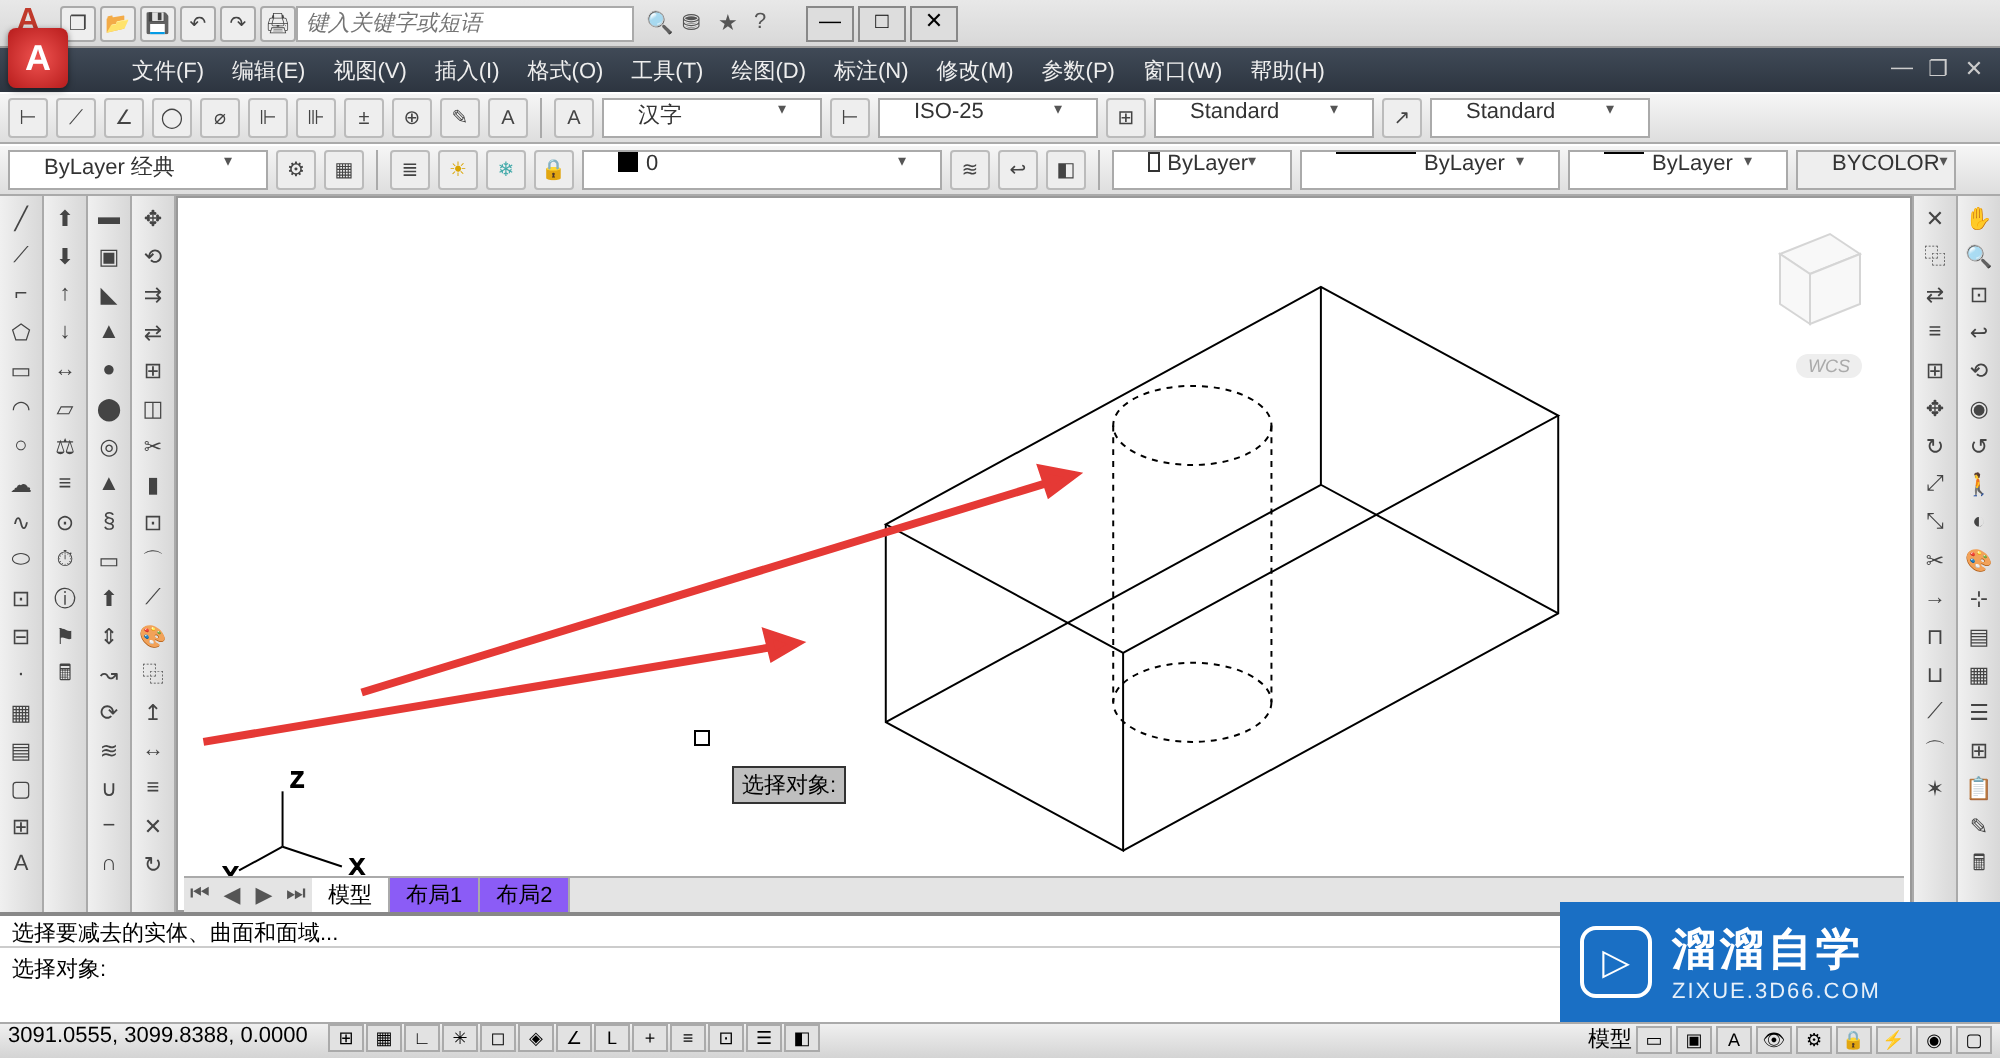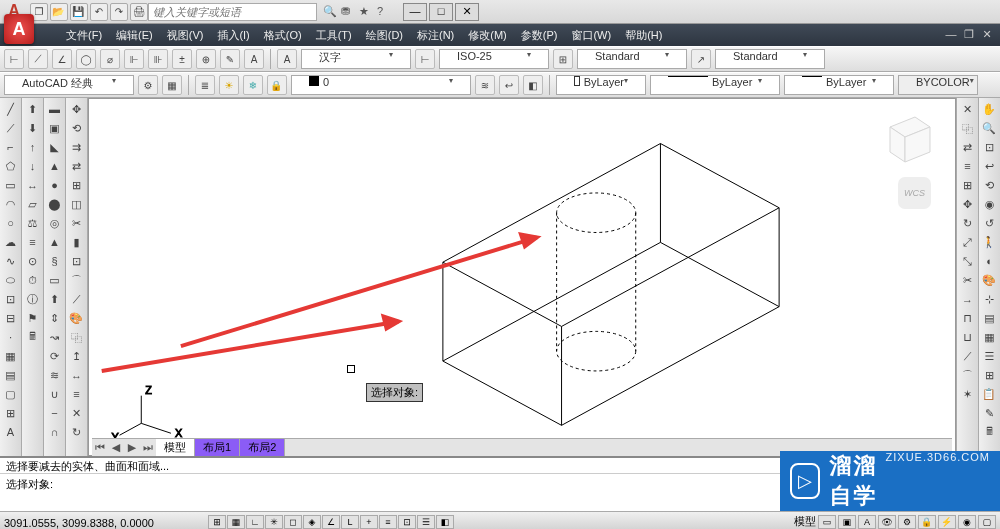--- a/index.html
+++ b/index.html
@@ -31,43 +31,43 @@
 
 .workarea { position: absolute; left: 0; top: 98px; right: 0; bottom: 73px; display: flex; }
 .vtoolbar { width: 22px; background: linear-gradient(90deg,#f0f0f0,#d8d8d8); border-right: 1px solid #aaa; display: flex; flex-direction: column; align-items: center; padding: 2px 0; gap: 1px; }
 .vtoolbar.right { border-right: none; border-left: 1px solid #aaa; }
 .vbtn { width: 18px; height: 18px; border: 1px solid transparent; border-radius: 2px; display: flex; align-items: center; justify-content: center; font-size: 11px; color: #444; }
 
 .canvas { flex: 1; background: #fff; position: relative; border: 1px solid #999; }
 .canvas svg { width: 100%; height: 100%; }
 .viewcube { position: absolute; right: 20px; top: 8px; width: 60px; height: 60px; opacity: .4; }
 .viewcube svg { width: 100%; height: 100%; }
-.wcs-badge { position: absolute; right: 24px; top: 78px; font-size: 9px; color: #aaa; background: #eee; padding: 11px 6px; border-radius: 7px; font-style: italic; }
+.wcs-badge { position: absolute; right: 24px; top: 78px; font-size: 9px; color: #aaa; background: #eee; padding: 1px 6px; border-radius: 7px; font-style: italic; }
 .tooltip { position: absolute; left: 277px; top: 284px; background: #bfbfbf; border: 1px solid #333; padding: 1px 4px; font-size: 11px; }
 .pickbox { position: absolute; left: 258px; top: 266px; width: 8px; height: 8px; border: 1px solid #000; }
 
 .tabstrip { position: absolute; left: 92px; right: 48px; bottom: 73px; height: 18px; background: #e4e4e4; border-top: 1px solid #aaa; display: flex; align-items: center; font-size: 11px; }
 .tabstrip .nav { display: flex; }
 .tabstrip .nav span { width: 16px; text-align: center; color: #555; }
 .tabstrip .tab { padding: 1px 8px; border-right: 1px solid #aaa; background: #8b5cf6; }
 .tabstrip .tab.active { background: #fff; }
 
 .cmdarea { position: absolute; left: 0; right: 0; bottom: 18px; height: 55px; background: #fff; border-top: 2px solid #888; font-family: SimSun, monospace; font-size: 12px; }
 .cmdhist { height: 16px; padding: 1px 6px; border-bottom: 1px solid #ccc; white-space: pre-line; overflow: hidden; }
 .cmdline { height: 21px; padding: 2px 6px; display: flex; align-items: center; }
 
-.statusbar { position: absolute; left: 0; right: 0; bottom: 0; height: 18px; background: linear-gradient(#f0f0f0,#d4d4d4); border-top: 1px solid #aaa; display: flex; align-items: flex-end; font-size: 10px; padding: 0 4px; gap: 44px; }
+.statusbar { position: absolute; left: 0; right: 0; bottom: 0; height: 18px; background: linear-gradient(#f0f0f0,#d4d4d4); border-top: 1px solid #aaa; display: flex; align-items: flex-start; font-size: 10px; padding: 0 4px; }
 .statusbar .coords { width: 160px; }
 .statusbar .sbtns { display: flex; gap: 1px; }
 .statusbar .sbtn { width: 18px; height: 14px; background: #e2e2e2; border: 1px solid #aaa; display: flex; align-items: center; justify-content: center; font-size: 9px; }
 .statusbar .right { margin-left: auto; display: flex; gap: 2px; align-items: center; }
 
 .watermark { position: absolute; right: 0; bottom: 18px; width: 220px; height: 60px; background: #1a6fc4; color: #fff; display: flex; align-items: center; padding: 0 10px; gap: 10px; z-index: 20; }
 .watermark .play { width: 36px; height: 36px; border: 2px solid #fff; border-radius: 8px; display: flex; align-items: center; justify-content: center; font-size: 18px; }
-.watermark .txt { display: flex; flex-direction: row; }
+.watermark .txt { display: flex; flex-direction: column; }
 .watermark .txt .cn { font-size: 22px; font-weight: bold; letter-spacing: 2px; }
 .watermark .txt .en { font-size: 11px; opacity: .9; letter-spacing: 1px; }
 </style>
 </head>
 <body>
 
 <div class="titlebar">
   <div class="logo">A</div>
   <div class="qat">
     <span class="tbtn">❐</span>
@@ -144,21 +144,21 @@
     </div>
   <span class="tbtn">↗</span>
   <div class="dd" style="width:110px">
       <span>Standard</span>
       <span class="arrow">▾</span>
     </div>
 </div>
 
 <div class="toolrow">
   <div class="dd" style="width:130px">
-      <span>AutoCAD 经典</span>
+      <span>ByLayer 经典</span>
       <span class="arrow">▾</span>
     </div>
   <span class="tbtn">⚙</span>
   <span class="tbtn">▦</span>
   <div class="sep"></div>
   <span class="tbtn">≣</span>
   <span class="tbtn" style="color:#d9a400">☀</span>
   <span class="tbtn" style="color:#4aa">❄</span>
   <span class="tbtn">🔒</span>
   <div class="dd" style="width:180px">

